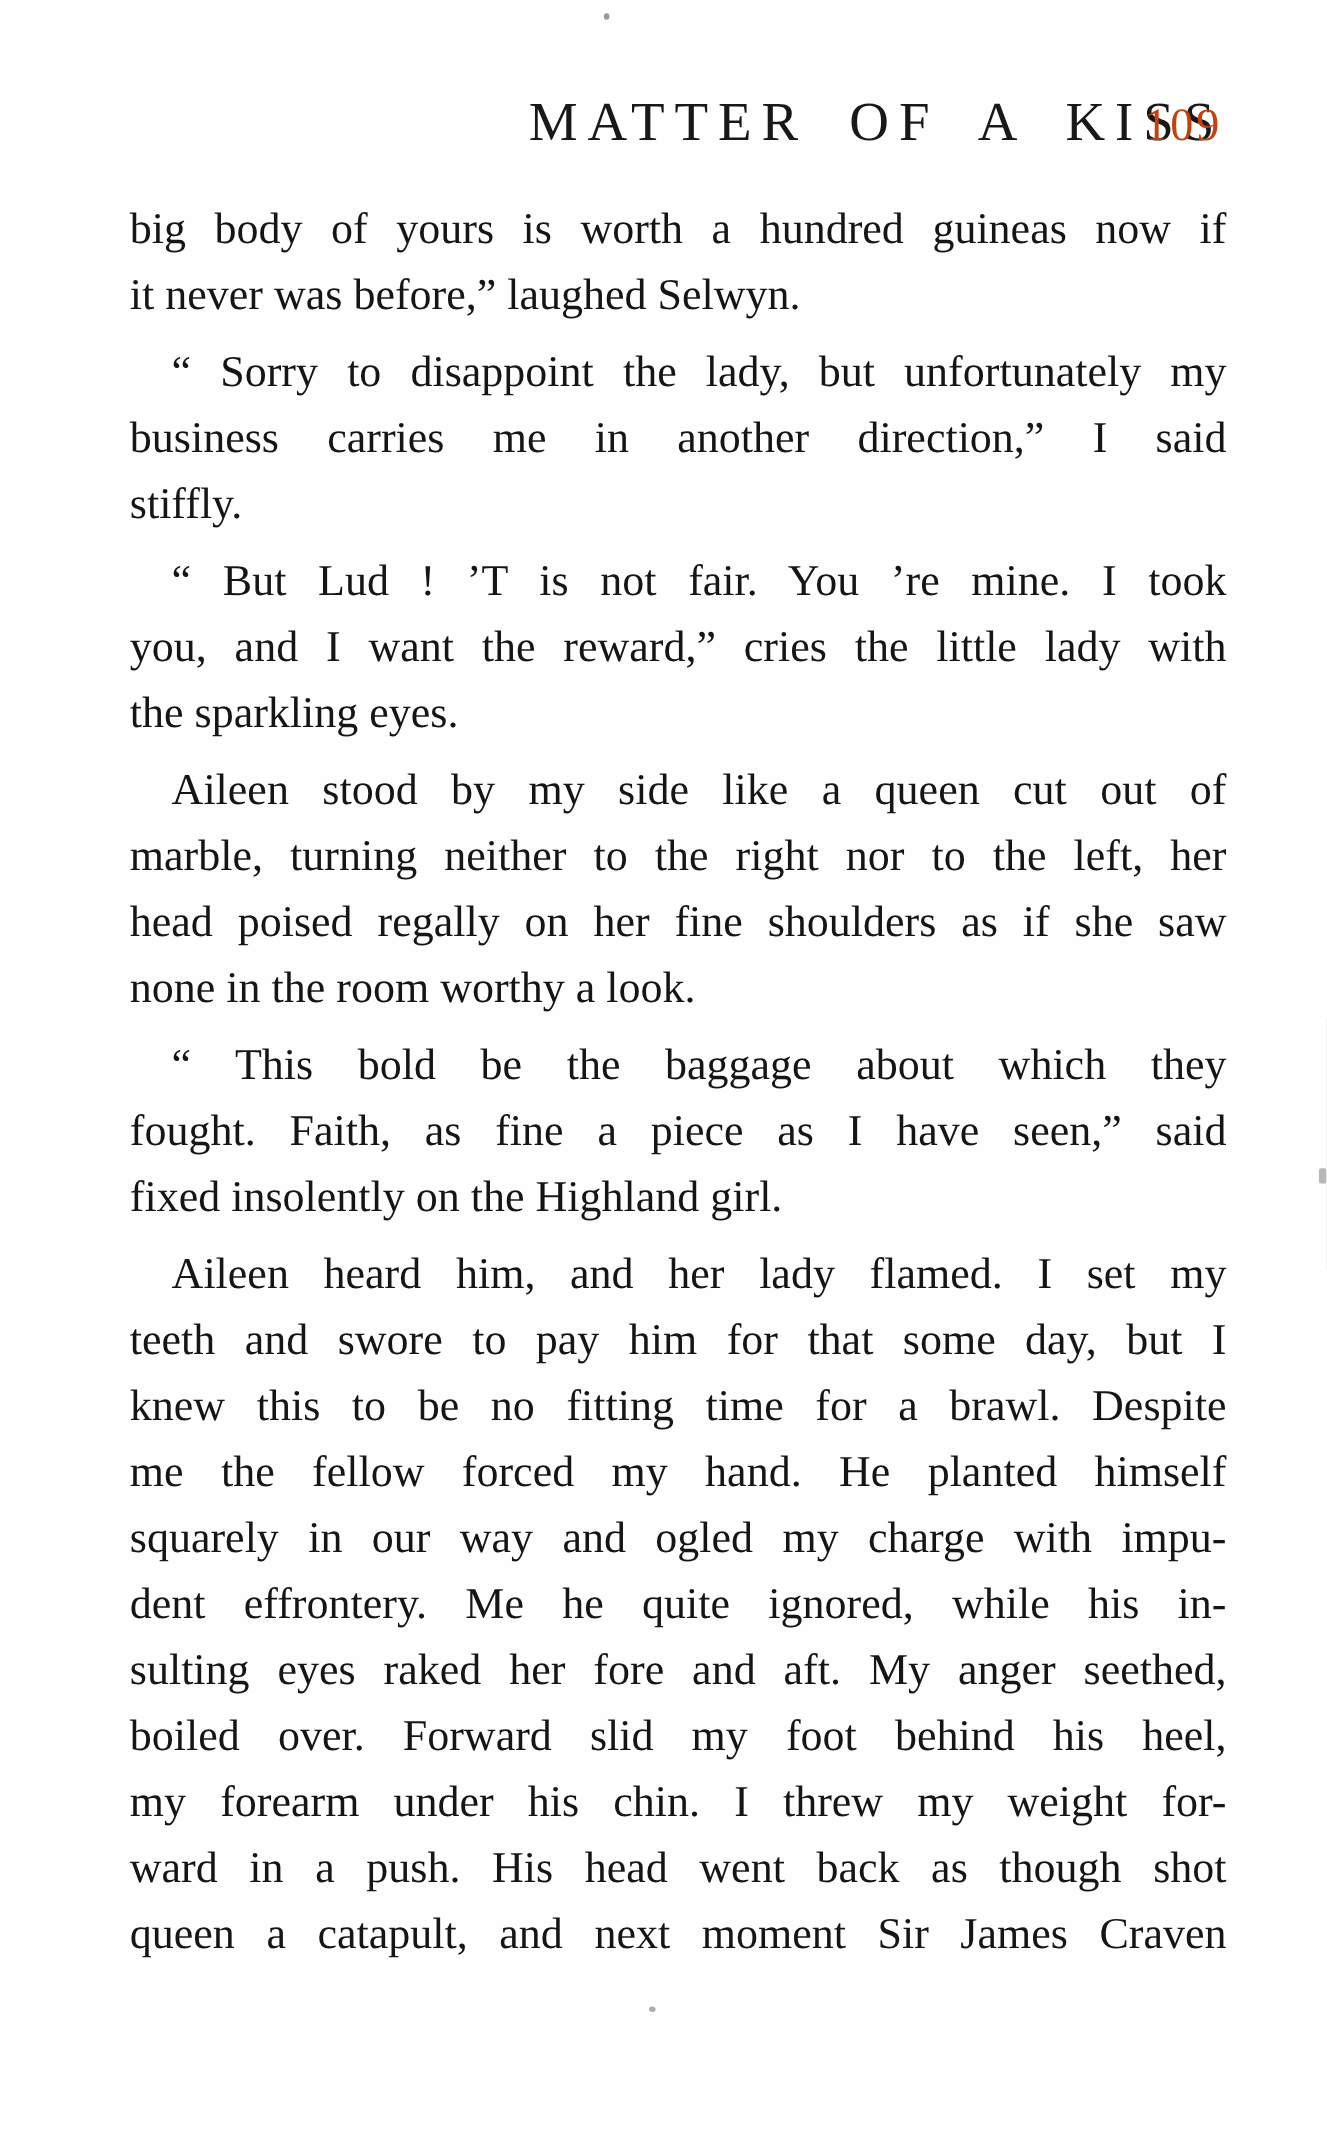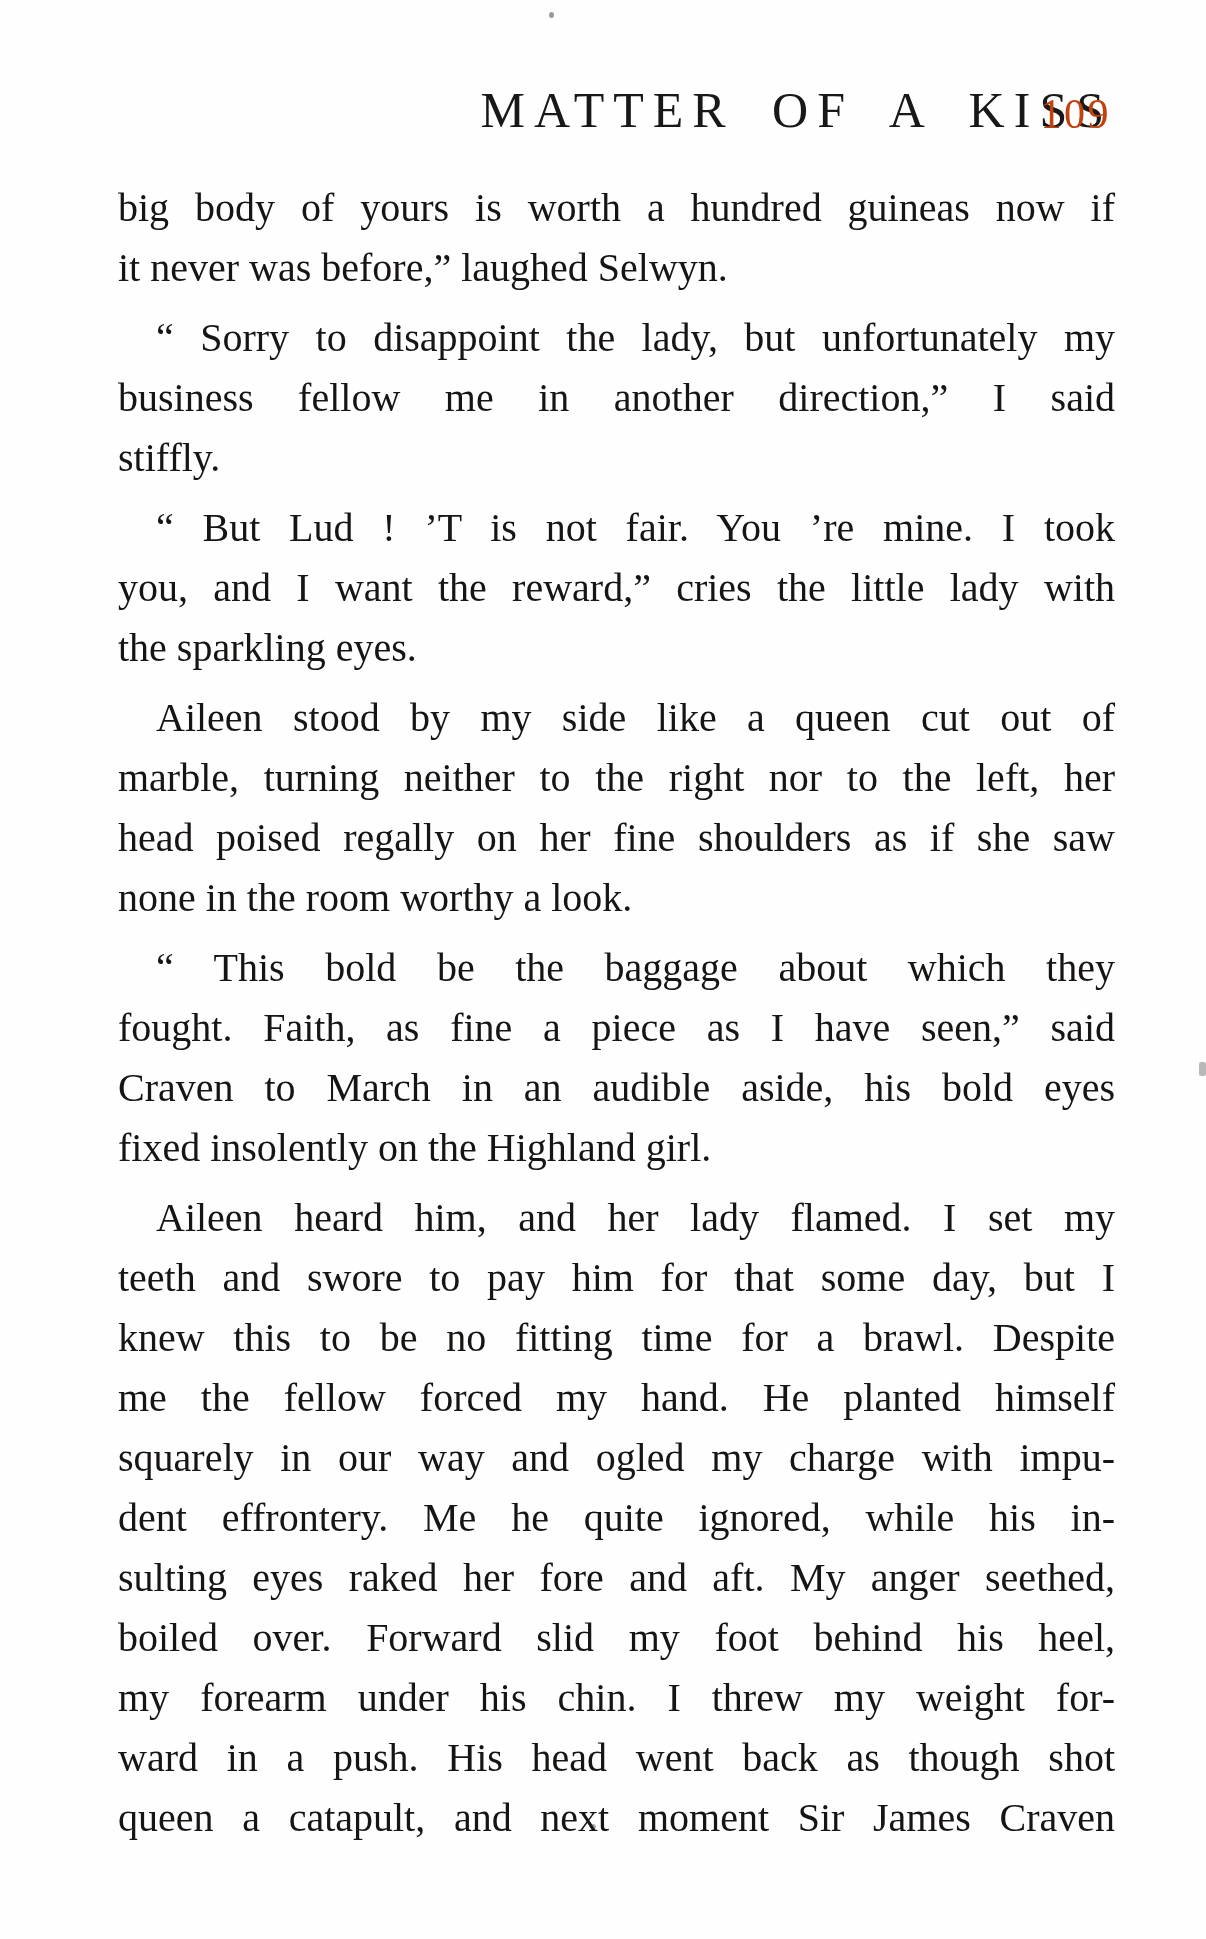--- a/index.html
+++ b/index.html
@@ -78,32 +78,31 @@
 
   <div class="running-head">
     <span class="title">MATTER OF A KISS</span>
     <span class="folio">109</span>
   </div>
 
   <div class="text-block" id="text-block">
       <div class="line justify">big body of yours is worth a hundred guineas now if</div>
       <div class="line">it never was before,” laughed Selwyn.</div>
       <div class="line justify indent">“ Sorry to disappoint the lady, but unfortunately my</div>
-      <div class="line justify">business fellow me in another direction,” I said</div>
+      <div class="line justify">business carries me in another direction,” I said</div>
       <div class="line">stiffly.</div>
       <div class="line justify indent">“ But Lud ! ’T is not fair. You ’re mine. I took</div>
       <div class="line justify">you, and I want the reward,” cries the little lady with</div>
       <div class="line">the sparkling eyes.</div>
       <div class="line justify indent">Aileen stood by my side like a queen cut out of</div>
       <div class="line justify">marble, turning neither to the right nor to the left, her</div>
       <div class="line justify">head poised regally on her fine shoulders as if she saw</div>
       <div class="line">none in the room worthy a look.</div>
       <div class="line justify indent">“ This bold be the baggage about which they</div>
       <div class="line justify">fought. Faith, as fine a piece as I have seen,” said</div>
-      <div class="line justify">Craven to March in an audible aside, his bold eyes</div>
       <div class="line">fixed insolently on the Highland girl.</div>
       <div class="line justify indent">Aileen heard him, and her lady flamed. I set my</div>
       <div class="line justify">teeth and swore to pay him for that some day, but I</div>
       <div class="line justify">knew this to be no fitting time for a brawl. Despite</div>
       <div class="line justify">me the fellow forced my hand. He planted himself</div>
       <div class="line justify">squarely in our way and ogled my charge with impu-</div>
       <div class="line justify">dent effrontery. Me he quite ignored, while his in-</div>
       <div class="line justify">sulting eyes raked her fore and aft. My anger seethed,</div>
       <div class="line justify">boiled over. Forward slid my foot behind his heel,</div>
       <div class="line justify">my forearm under his chin. I threw my weight for-</div>

